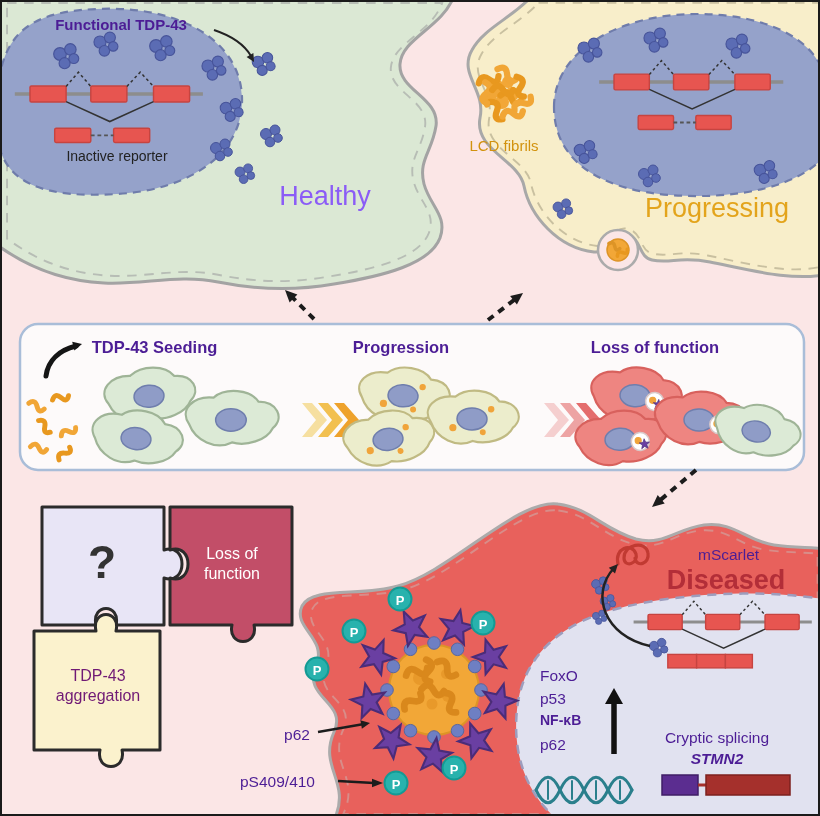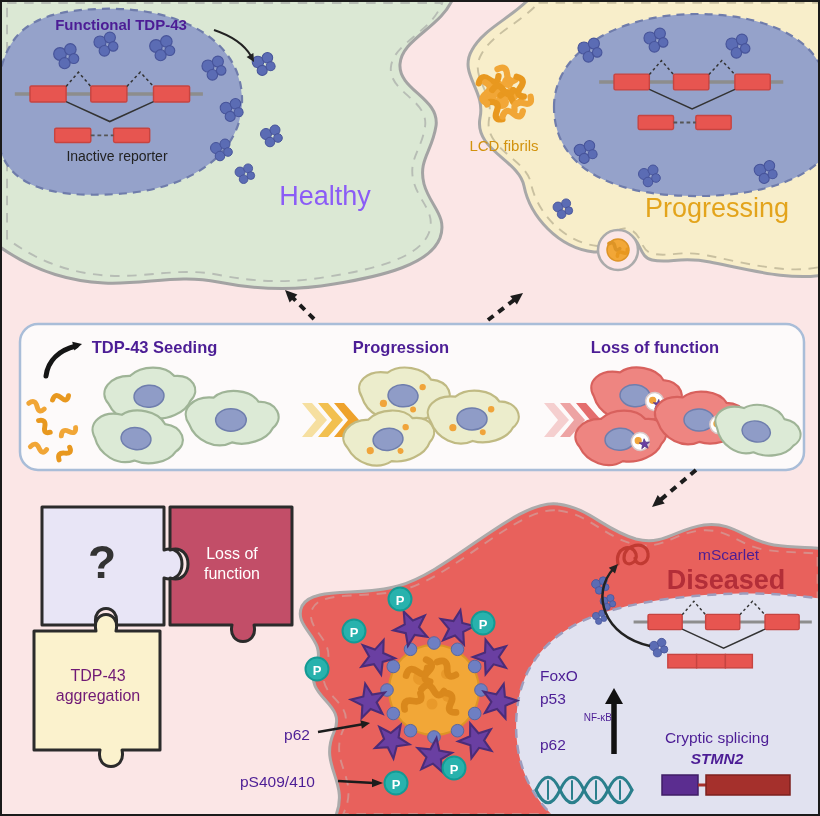--- a/index.html
+++ b/index.html
@@ -310,21 +310,21 @@
 <div class="lbl" style="left:338px;top:335px;width:122px;font-size:16.5px;font-weight:600;">Progression</div>
 <div class="lbl" style="left:588px;top:335px;width:130px;font-size:16.5px;font-weight:600;">Loss of function</div>
 
 <div class="lbl" style="left:658px;top:543px;width:90px;text-align:left;font-size:15.5px;font-weight:500;margin-left:38px;">mScarlet</div>
 <div class="lbl" style="left:640px;top:562px;width:168px;font-size:27px;font-weight:600;color:#b32e38;">Diseased</div>
 <div class="lbl" style="left:272px;top:723px;width:46px;font-size:15.5px;font-weight:500;">p62</div>
 <div class="lbl" style="left:238px;top:770px;width:100px;text-align:left;font-size:15.5px;font-weight:500;">pS409/410</div>
 
 <div class="lbl" style="left:538px;top:664px;width:72px;text-align:left;font-size:15.5px;font-weight:500;">FoxO</div>
 <div class="lbl" style="left:538px;top:687px;width:72px;text-align:left;font-size:15.5px;font-weight:500;">p53</div>
-<div class="lbl" style="left:538px;top:710px;width:72px;text-align:right;font-size:10px;font-weight:400;">NF-κB</div>
+<div class="lbl" style="left:538px;top:710px;width:72px;text-align:left;font-size:14px;font-weight:700;">NF-κB</div>
 <div class="lbl" style="left:538px;top:733px;width:72px;text-align:left;font-size:15.5px;font-weight:500;">p62</div>
 
 <div class="lbl" style="left:642px;top:726px;width:146px;font-size:15.5px;font-weight:500;">Cryptic splicing</div>
 <div class="lbl" style="left:642px;top:747px;width:146px;font-size:15.5px;font-weight:600;font-style:italic;">STMN2</div>
 
 <div class="lbl" style="left:68px;top:532px;width:64px;font-size:46px;font-weight:700;color:#333;">?</div>
 <div class="lbl" style="left:184px;top:542px;width:92px;font-size:16px;font-weight:500;color:#ffffff;">Loss of function</div>
 <div class="lbl" style="left:40px;top:664px;width:112px;font-size:16px;font-weight:500;color:#701a75;">TDP-43 aggregation</div>
 
 </div>

